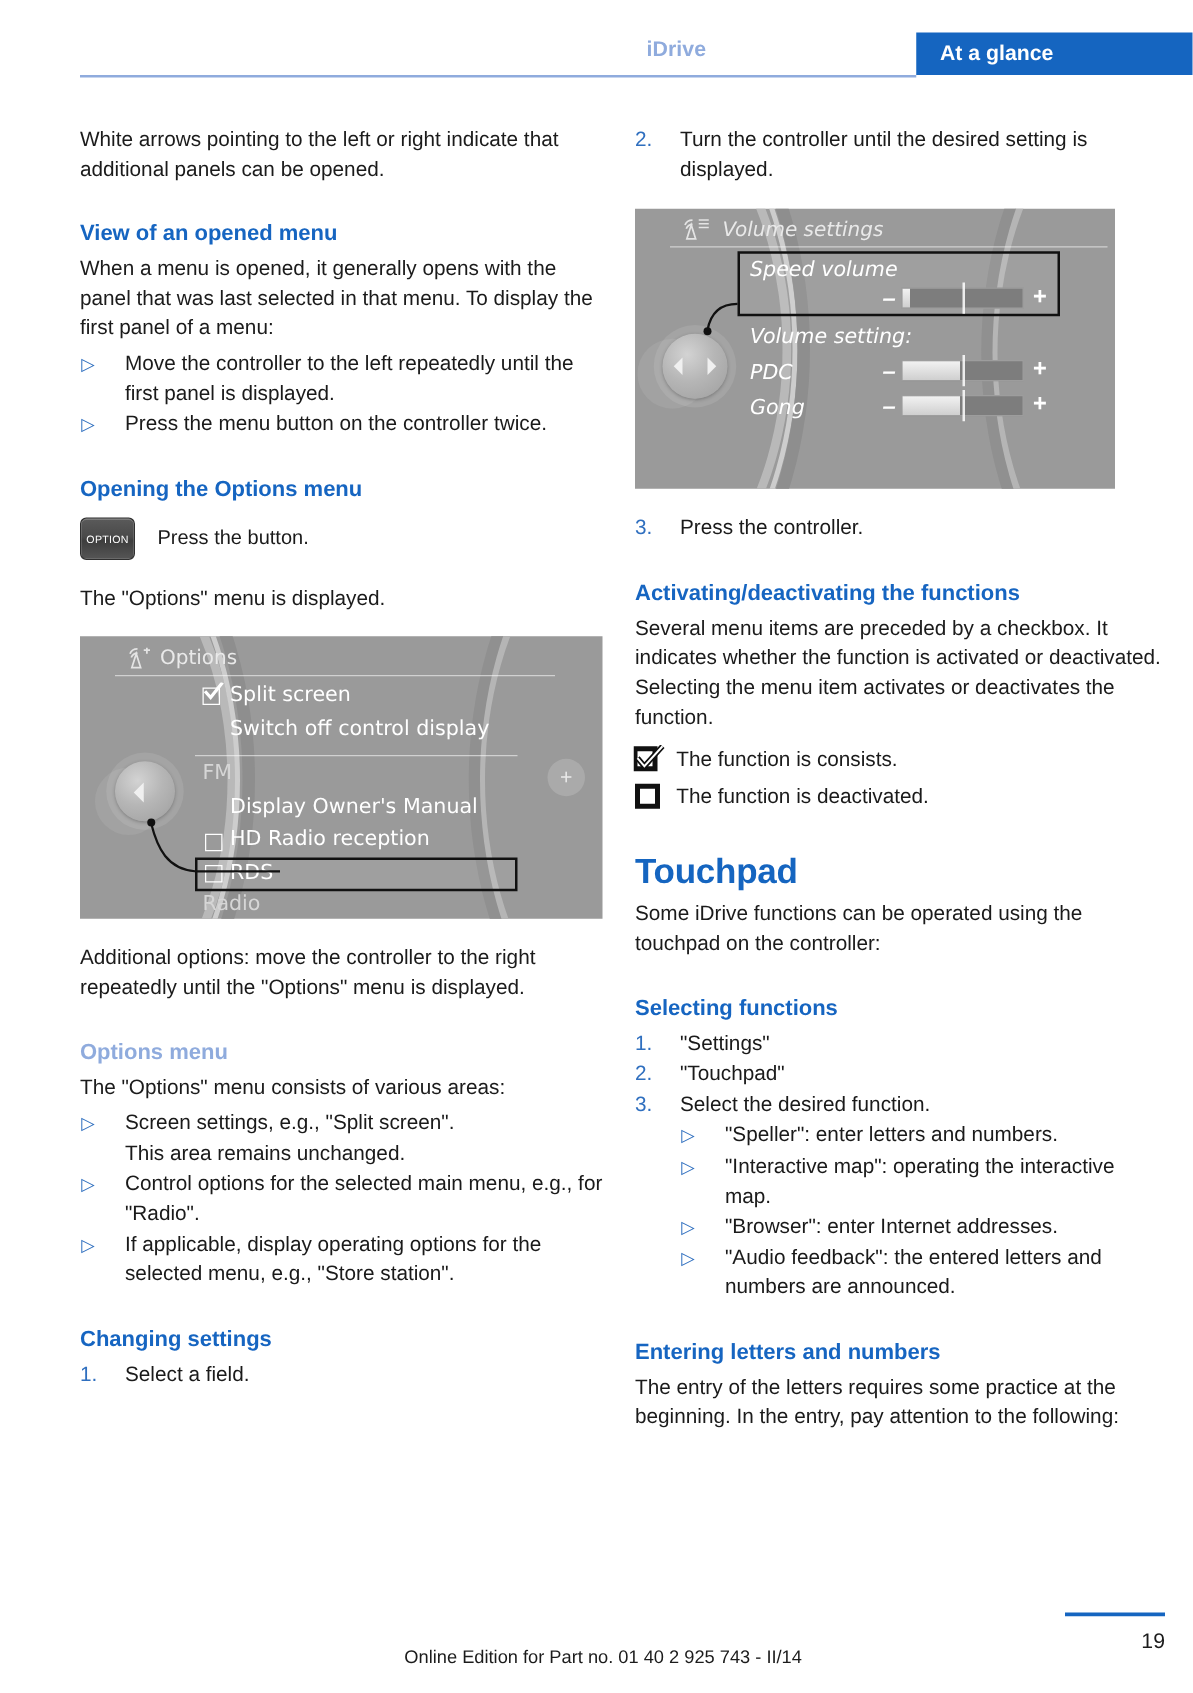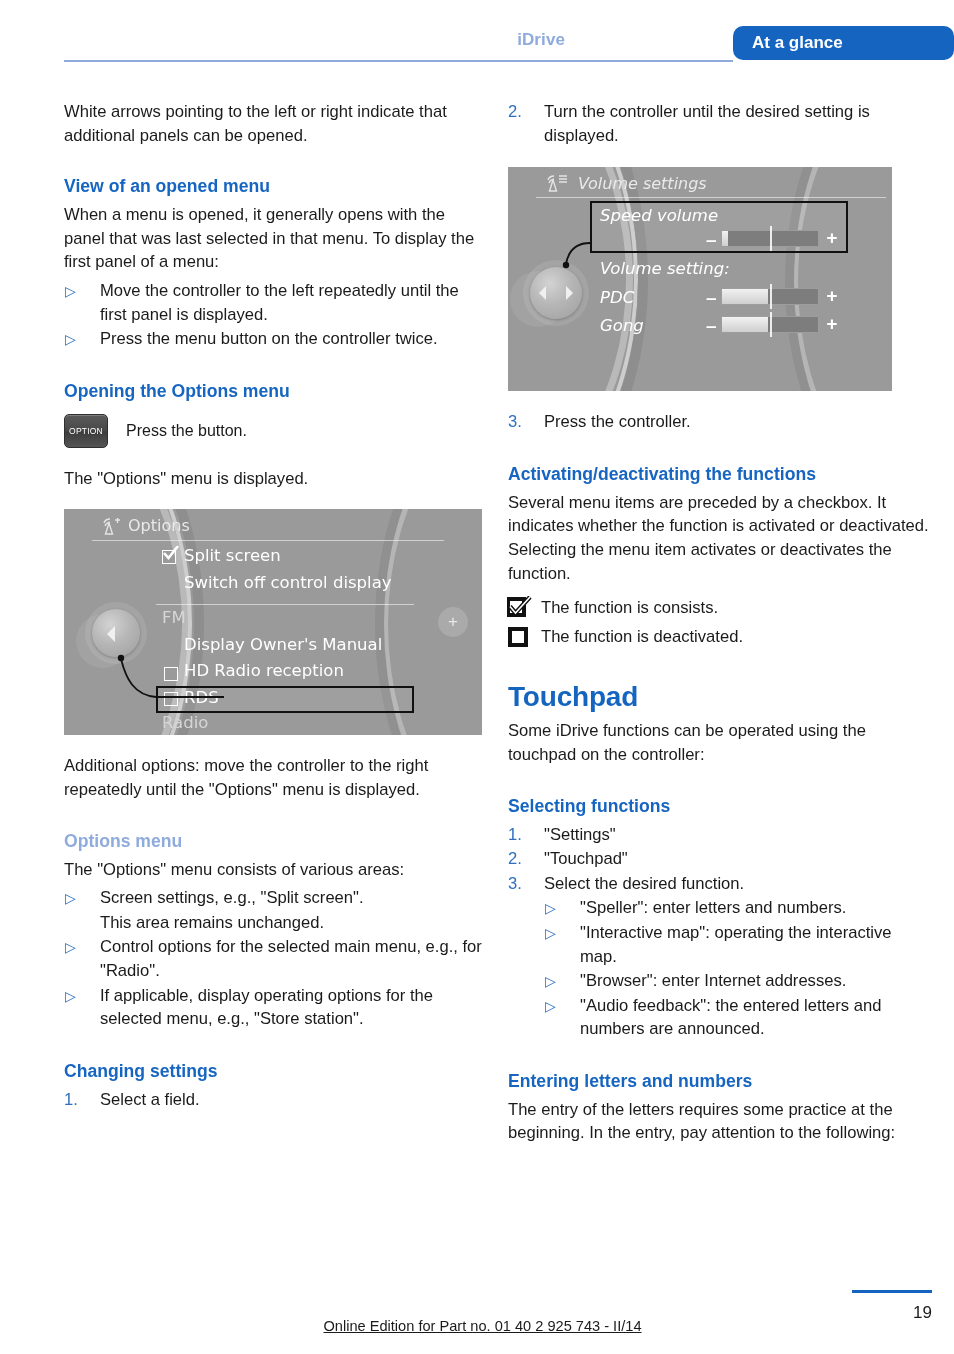--- a/index.html
+++ b/index.html
@@ -16,21 +16,21 @@
   
   #header { position:absolute; left:0; top:0; width:786px; height:64px; }
   #header-idrive {
     position:absolute; right:221px; top:30px;
     font-size:17px; font-weight:bold; color:#8fabdd; letter-spacing:.1px;
   }
   #header-tab {
     position:absolute; left:733px; top:26px; width:221px; height:34px;
     background:#1565c0; color:#ffffff;
     font-size:17px; font-weight:bold;
-    display:flex; align-items:center; padding-left:19px;border-radius:10px;
+    display:flex; align-items:center; padding-left:19px;
   }
   #header-rule {
     position:absolute; left:64px; top:60px; width:669px; height:2px;
     background:#8fabdd;
   }
 
   
   .col { position:absolute; top:100px; width:418px; }
   #col-left  { left:64px;  }
   #col-right { left:508px; width:424px; }
@@ -158,21 +158,20 @@
     position:absolute; left:50%; top:-5px; bottom:-5px; width:2px;
     background:rgba(255,255,255,.85);
   }
   .shot .pm { position:absolute; color:#ffffff; font-size:19px; font-weight:bold; line-height:17px; }
 
   
   #footer-text {
     position:absolute; left:0; top:1318px; width:865px;
     text-align:center; font-size:14.6px; color:#1b1b1b;
     padding-left:100px;
-    text-decoration:underline;
   }
   #footer-rule {
     position:absolute; left:852px; top:1290px; width:80px; height:2.5px;
     background:#1565c0;
   }
   #footer-page {
     position:absolute; left:852px; top:1303px; width:80px;
     text-align:right; font-size:17px; color:#1b1b1b;
   }
 </style>

